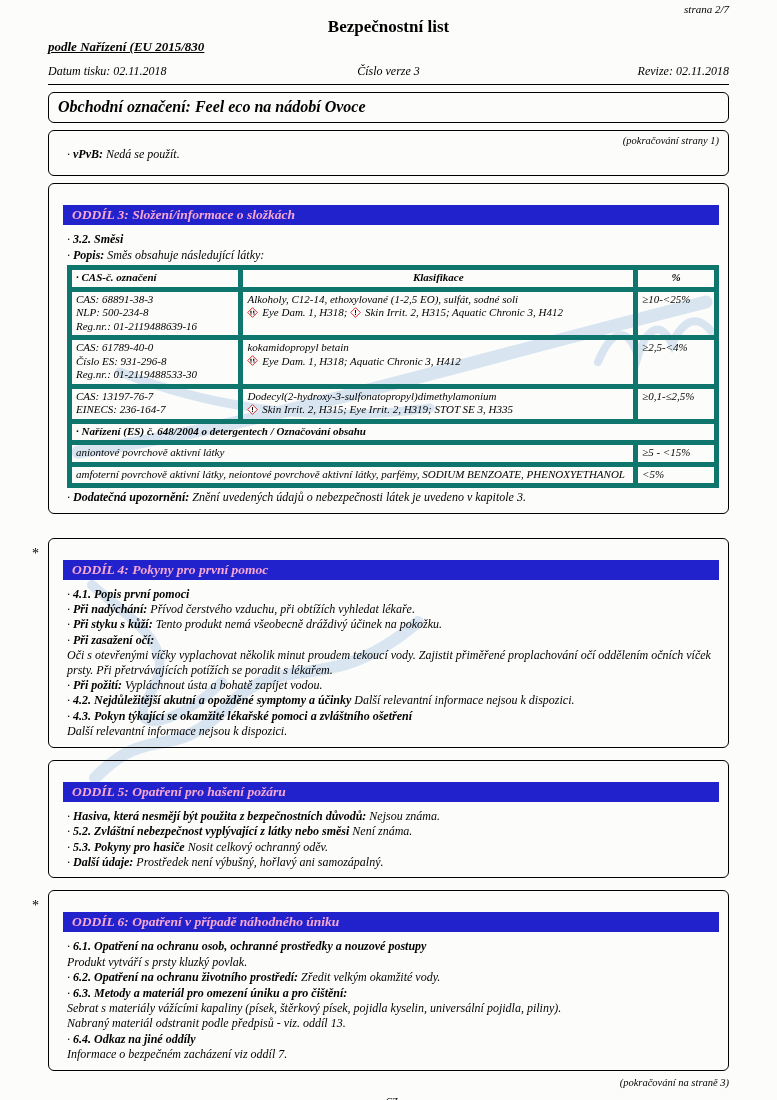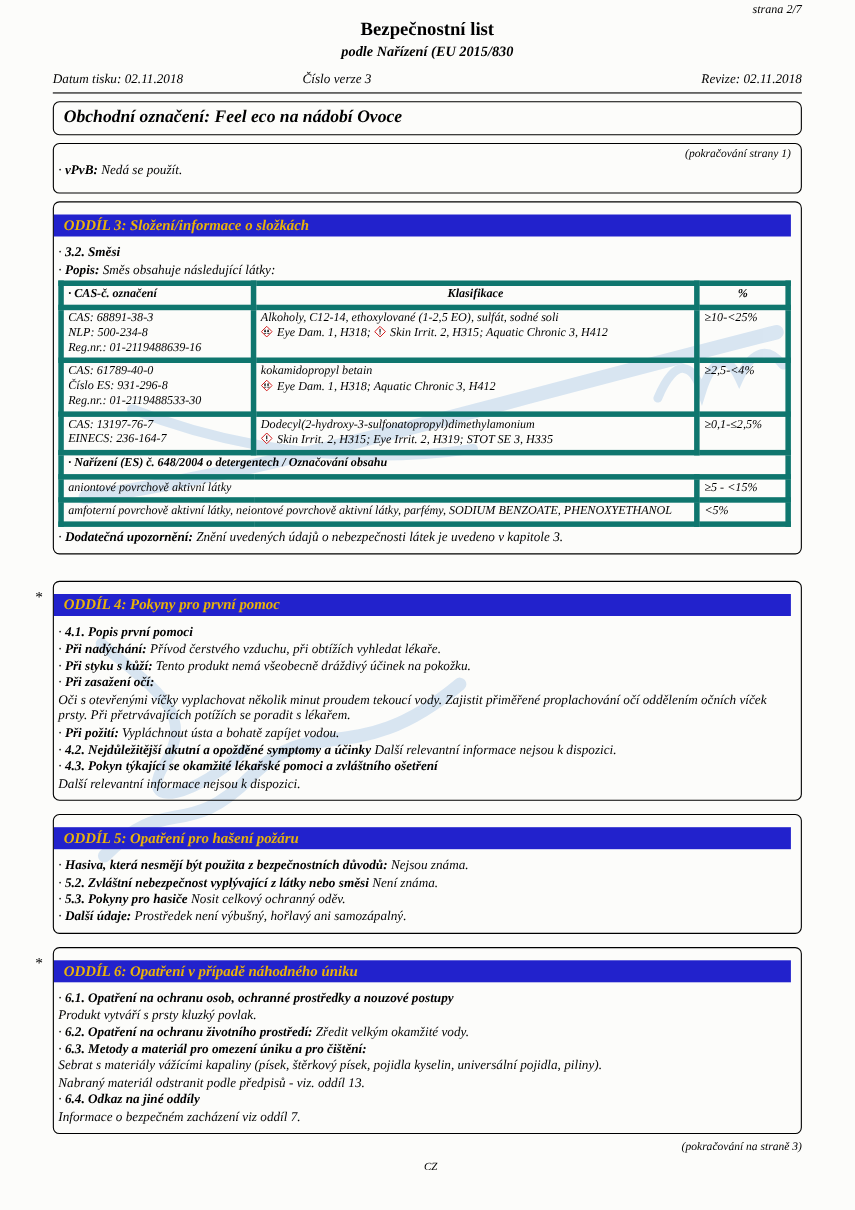--- a/index.html
+++ b/index.html
@@ -6,32 +6,32 @@
   body{
     width:777px;height:1100px;background:#fcfcfa;color:#000;
     font-family:"Liberation Serif","DejaVu Serif",serif;font-style:italic;
     position:relative;overflow:hidden;
   }
   .wm{position:absolute;left:0;top:0;z-index:0;pointer-events:none;}
   .page{position:relative;z-index:1;padding-top:3px;}
   .content{width:681px;margin:0 auto;}
   .pageno{text-align:right;font-size:11px;}
   .title{text-align:center;font-size:17px;font-weight:bold;font-style:normal;margin-top:2px;}
-  .subtitle{text-align:center;font-size:13px;font-weight:bold;margin-top:2px;}
+  .subtitle{text-align:left;font-size:13px;font-weight:bold;margin-top:2px;text-decoration:underline;}
   .daterow{display:flex;margin-top:9px;font-size:12px;}
   .daterow span{flex:1;}
-  .daterow .mid{}
+  .daterow .mid{text-align:center;}
   .daterow .right{text-align:right;}
   .toprule{border-top:1px solid #000;margin-top:5px;}
-  .box{border:1px solid #000;border-radius:6px;margin-top:7px;padding:4px 9px 8px 4px;position:relative;background:transparent;}
+  .box{border:1px solid #000;border-radius:6px;margin-top:7px;padding:4px 9px 8px 18px;position:relative;background:transparent;}
   .box1{padding:5px 9px 6px 9px;font-weight:bold;font-size:16px;}
   .box2{padding-bottom:14px;}
   .cont-top{text-align:right;font-size:10.5px;}
-  .secbar{height:20px;background:#2222cc;color:#eab308;font-weight:bold;font-size:13.5px;
-          display:flex;align-items:center;padding-left:9px;margin:7px 0 7px -4px;}
+  .secbar{height:20px;background:#2222cc;color:#f9a8d4;font-weight:bold;font-size:13.5px;
+          display:flex;align-items:center;padding-left:9px;margin:17px 0 7px -4px;}
   .star{position:absolute;left:-17px;top:7px;font-size:14px;font-style:normal;}
   .ln{font-size:12px;line-height:14.4px;margin-top:1px;}
   .bl::before{content:"· ";}
   b{font-weight:bold;}
   .ctable{border-collapse:collapse;width:100%;margin:3px 0 2px 0;font-size:11px;}
   .ctable td{border:5px solid #0f766e;padding:1px 4px 2px 4px;vertical-align:top;line-height:13.5px;}
   .hd{font-weight:bold;}
   .ctr{text-align:center;}
   .ghs{width:11px;height:11px;vertical-align:-1.5px;margin-right:1px;}
   .sec{margin-top:12px;}

